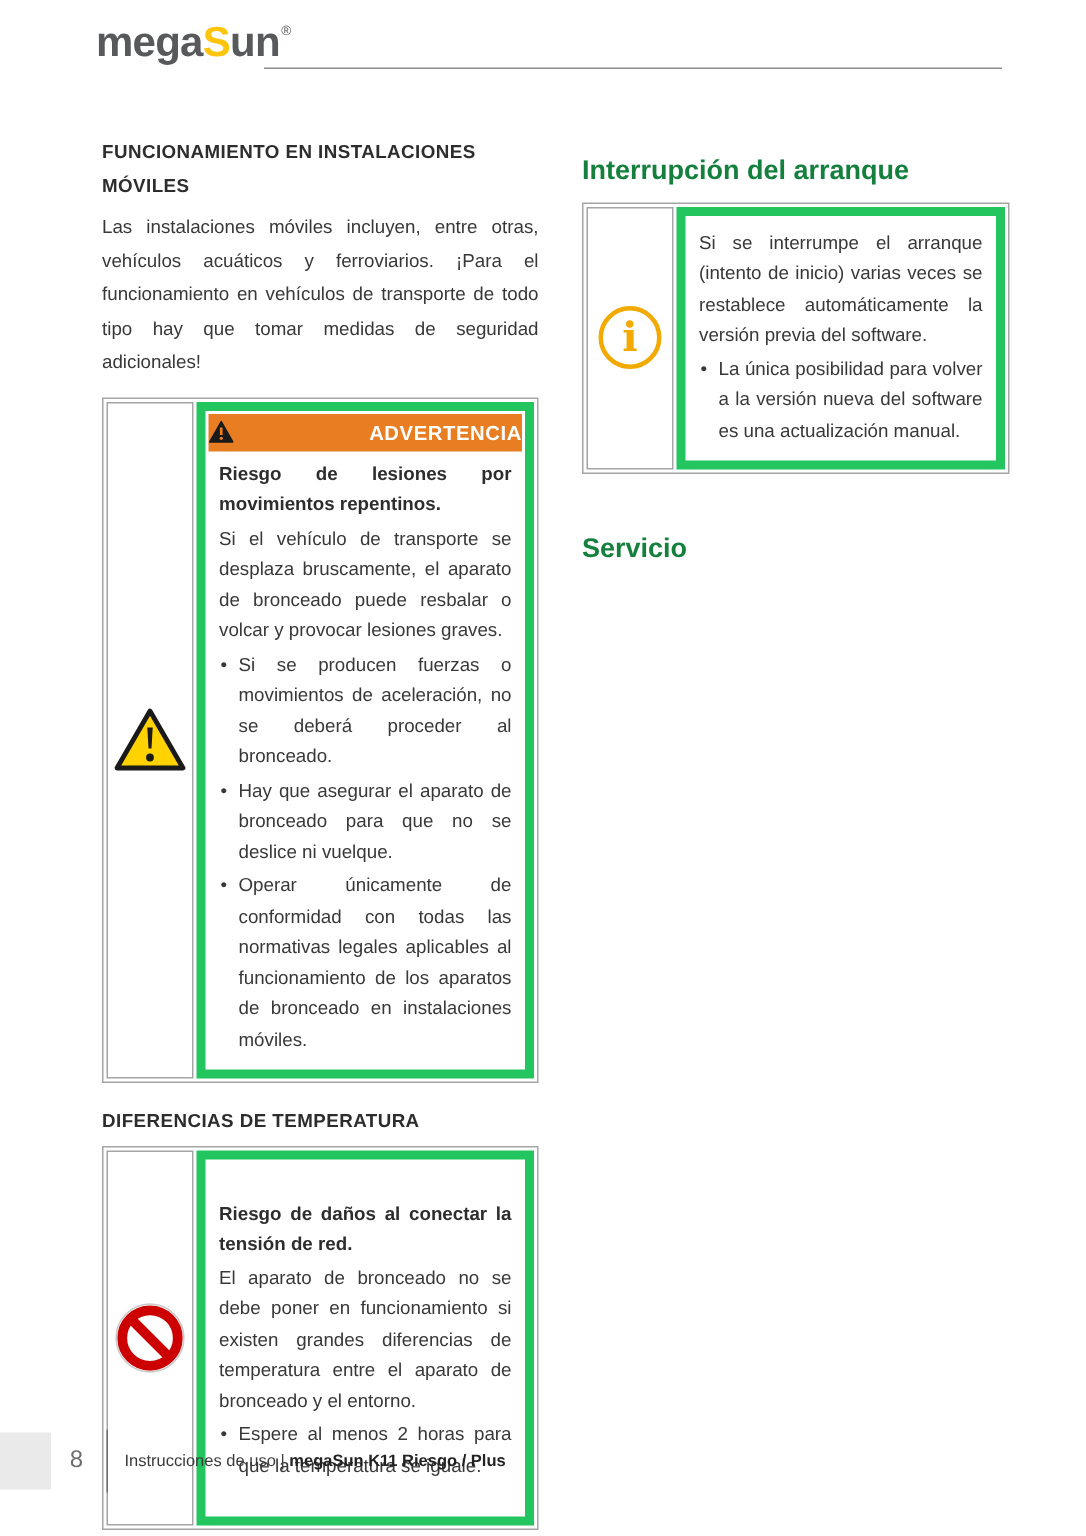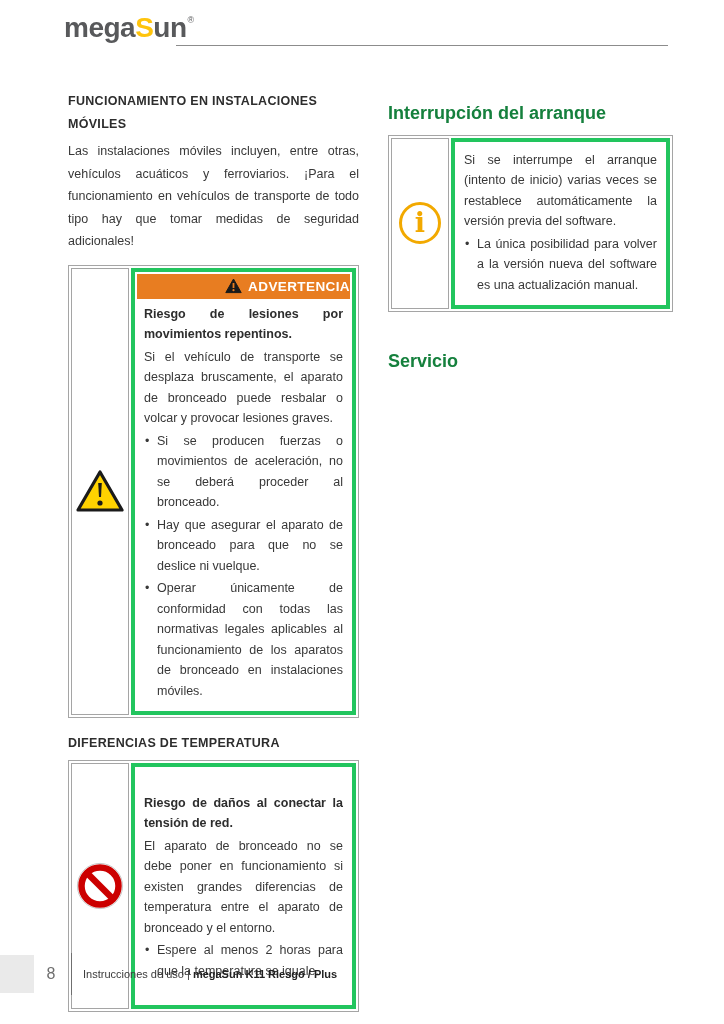--- a/index.html
+++ b/index.html
@@ -40,25 +40,25 @@
 
   
   .notice-table {
     border: 1px solid #a5a5a5; background: #fff;
     padding: 2px; display: flex; gap: 2px; margin: 0 0 14px 0;
   }
   .icon-cell {
     border: 1px solid #a5a5a5; width: 58px; flex: none;
     display: flex; align-items: center; justify-content: center;
   }
-  .content-cell { border: 4px solid #22c55e; flex: 1; min-width: 0; }
+  .content-cell { border: 6px solid #22c55e; flex: 1; min-width: 0; }
 
   .adv-bar {
     margin: 2px; height: 25px; background: #e87d21;
-    display: flex; align-items: center; justify-content: flex-end; gap: 6px;
+    display: flex; align-items: center; justify-content: space-between; gap: 6px;
     color: #ffffff; font-weight: bold; font-size: 13.5px; letter-spacing: 0.4px;
   }
 
   .cell-text { padding: 3px 9px 10px 9px; }
   .cell-text.tall { padding: 26px 9px 24px 9px; }
   .cell-text p { font-size: 12.5px; line-height: 1.64; text-align: justify; margin: 0 0 2px 0; }
   .cell-text .bold-title { font-weight: bold; color: #2d2d2d; }
   .bullet {
     position: relative; padding-left: 13px;
     font-size: 12.5px; line-height: 1.64; text-align: justify; margin: 2px 0 0 0;

